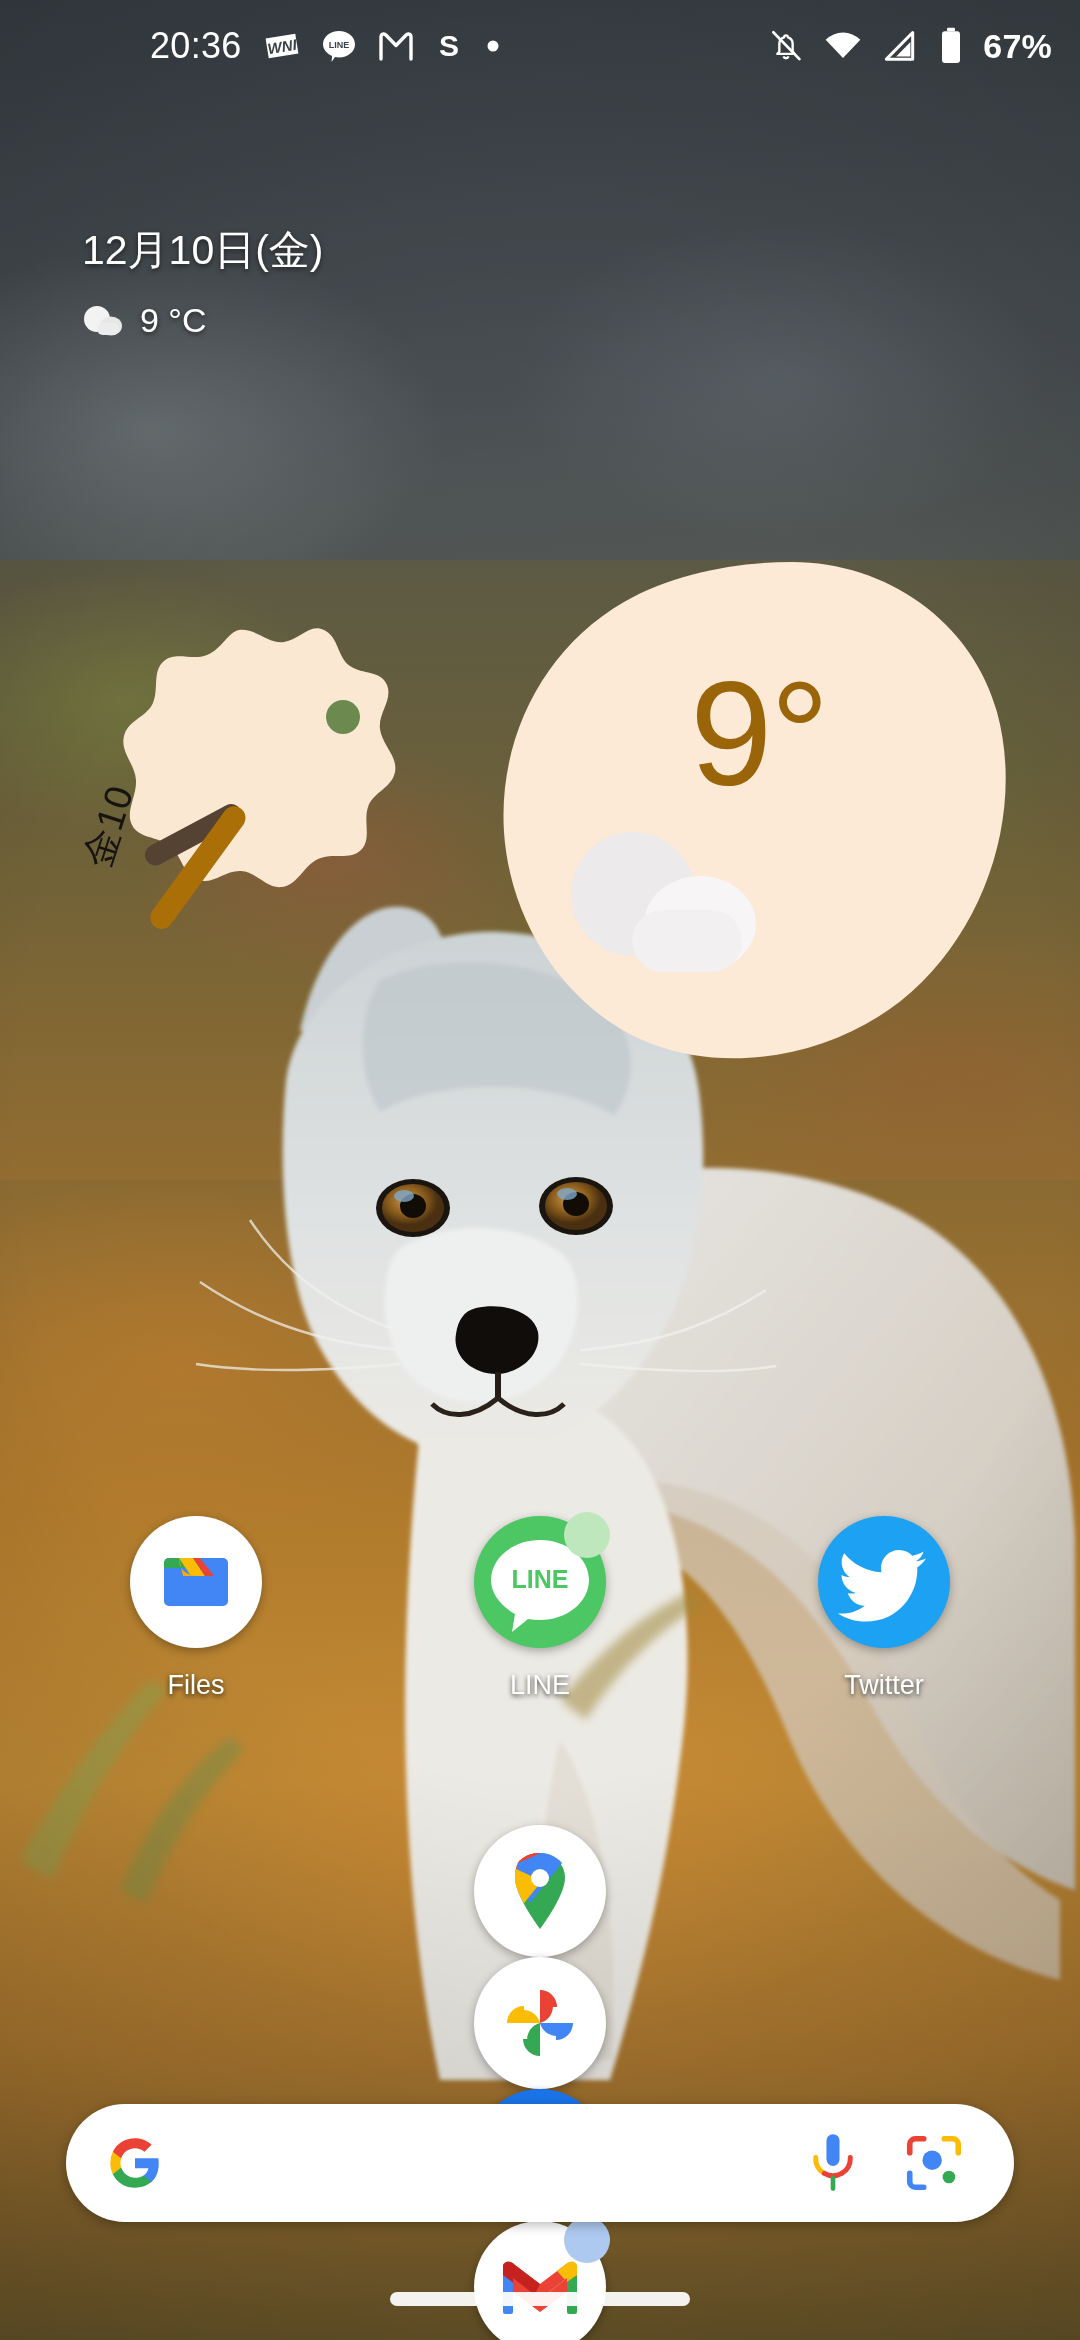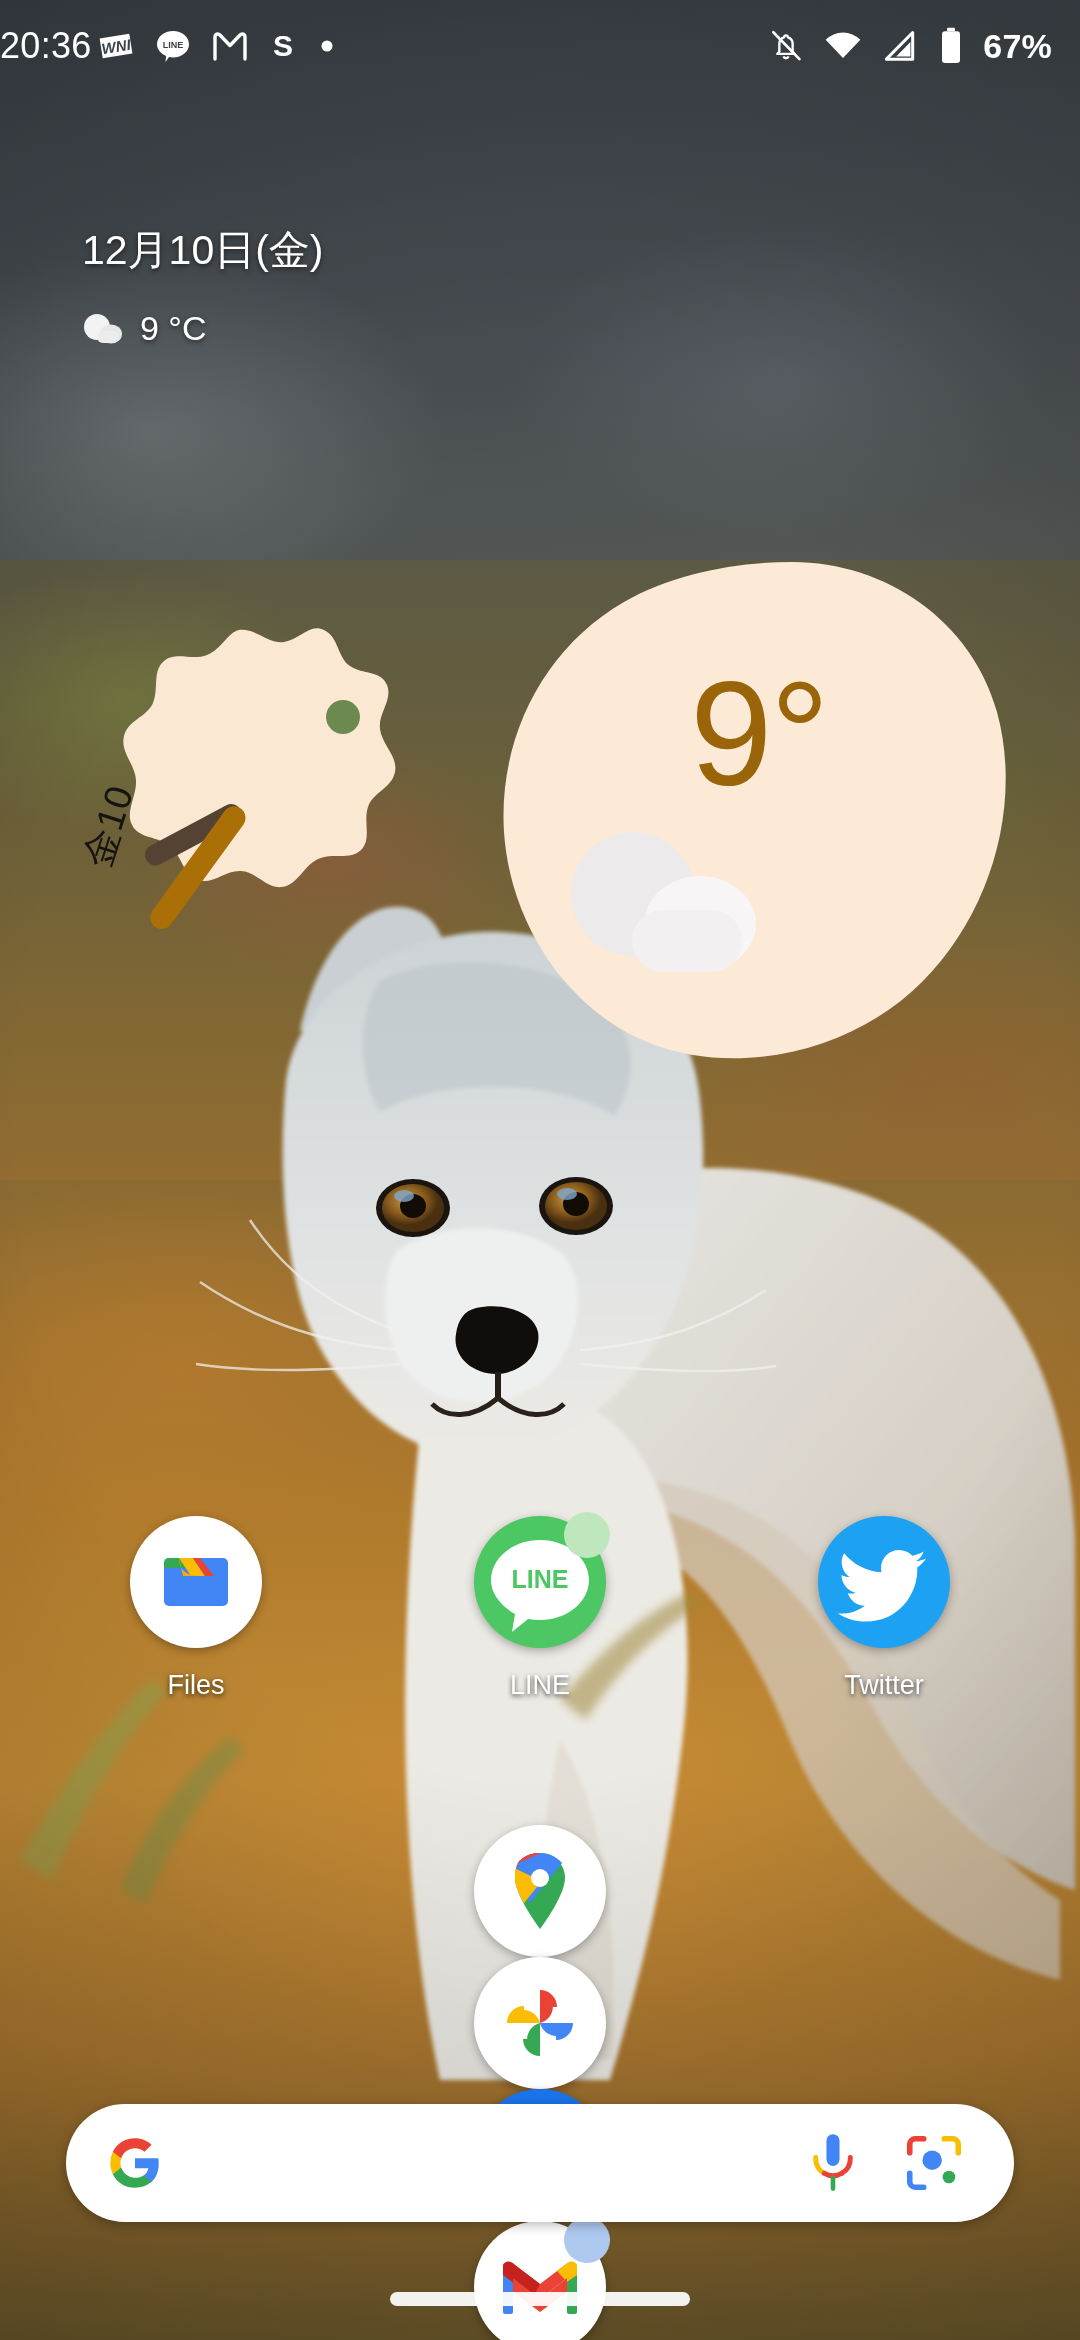--- a/index.html
+++ b/index.html
@@ -42,37 +42,37 @@
   }
 
   
   #fox { position:absolute; left:0; top:560px; width:1080px; height:1560px; }
 
   
   #statusbar {
     position:absolute; left:0; top:0; width:1080px; height:92px;
     display:flex; align-items:center; z-index:40; color:#fff;
   }
-  #sb-left { display:flex; align-items:center; gap:6px; }
+  #sb-left { display:flex; align-items:center; padding-left:150px; gap:22px; }
   #sb-time { font-size:36px; font-weight:400; letter-spacing:.3px; }
   #sb-notif { display:flex; align-items:center; gap:22px; }
   .notif-ico { display:block; }
   #sb-right {
     margin-left:auto; padding-right:28px;
     display:flex; align-items:center; gap:18px;
   }
   #sb-batt-text { font-size:34px; font-weight:600; letter-spacing:.2px; }
 
   
   #datewidget { position:absolute; left:82px; top:228px; z-index:30; color:#fff; }
   #dw-date {
     font-size:41px; line-height:1.1; font-weight:400;
     text-shadow:0 2px 5px rgba(0,0,0,.55);
   }
-  #dw-wrow { display:flex; align-items:center; gap:14px; margin-top:36px; }
+  #dw-wrow { display:flex; align-items:center; gap:14px; margin-top:28px; }
   #dw-temp { font-size:34px; text-shadow:0 2px 5px rgba(0,0,0,.55); }
 
   
   #clockwidget {
     position:absolute; left:48px; top:620px;
     width:382px; height:382px; z-index:25;
   }
   #clock-svg { position:absolute; inset:0; }
   #clock-daylabel {
     position:absolute; left:24px; top:238px;

